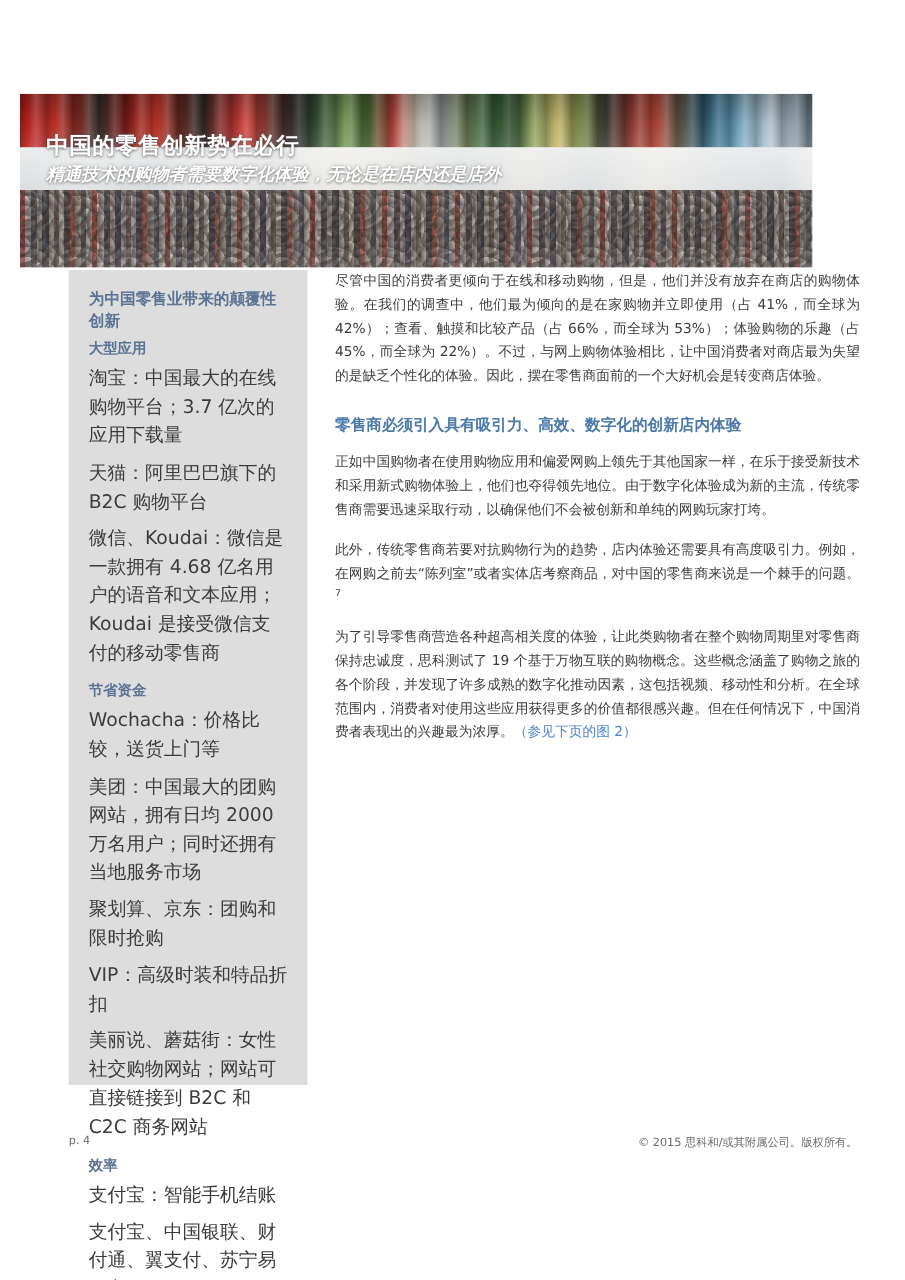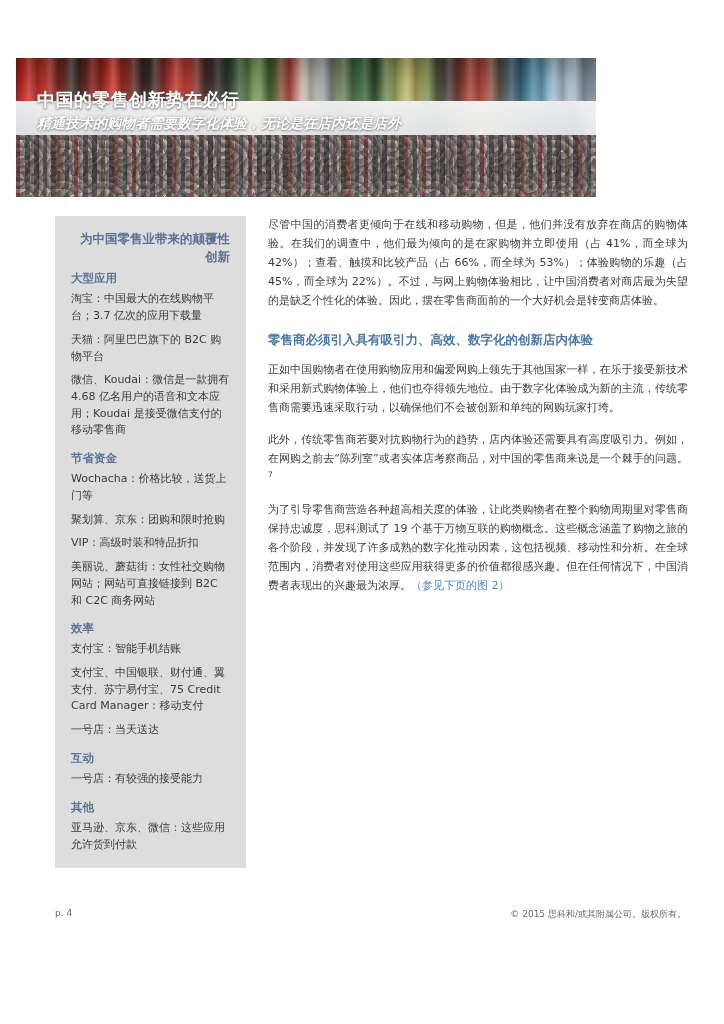--- a/index.html
+++ b/index.html
@@ -12,22 +12,22 @@
     height: 1024px;
     position: relative;
     font-family: "DejaVu Sans", "Liberation Sans", sans-serif;
     overflow: hidden;
   }
 
   
   .banner {
     position: absolute;
     left: 16px;
-    top: 58px;
-    width: 580px;
+    top: 75px;
+    width: 634px;
     height: 139px;
     overflow: hidden;
   }
   .banner-top {
     position: absolute;
     left: 0; top: 0;
     width: 100%;
     height: 43px;
     background:
       linear-gradient(90deg,
@@ -142,33 +142,32 @@
     background: #dddddd;
     box-sizing: border-box;
     padding: 14px 16px 10px 16px;
   }
   .sb-title {
     color: #5b7394;
     font-size: 12.5px;
     font-weight: bold;
     line-height: 1.45;
     margin: 0 0 1px 0;
-    text-align: right;
   }
   .sb-head {
     color: #5b7394;
     font-size: 11.5px;
     font-weight: bold;
     line-height: 1.4;
     margin: 11px 0 5px 0;
   }
   .sb-head.first { margin-top: 4px; }
   .sb-item {
     color: #3b3b3b;
-    font-size: 11px;
+    font-size: 15px;
     line-height: 1.52;
     margin: 0 0 7px 0;
   }
 
   
   .main {
     position: absolute;
     left: 268px;
     top: 216px;
     width: 420px;
@@ -237,20 +236,21 @@
 <div class="sidebar">
   <div class="sb-title">为中国零售业带来的颠覆性创新</div>
 
   <div class="sb-head first">大型应用</div>
   <div class="sb-item">淘宝：中国最大的在线购物平台；3.7 亿次的应用下载量</div>
   <div class="sb-item">天猫：阿里巴巴旗下的 B2C 购物平台</div>
   <div class="sb-item">微信、Koudai：微信是一款拥有 4.68 亿名用户的语音和文本应用；Koudai 是接受微信支付的移动零售商</div>
 
   <div class="sb-head">节省资金</div>
   <div class="sb-item">Wochacha：价格比较，送货上门等</div>
+  <div class="sb-item">美团：中国最大的团购网站，拥有日均 2000 万名用户；同时还拥有当地服务市场</div>
   <div class="sb-item">聚划算、京东：团购和限时抢购</div>
   <div class="sb-item">VIP：高级时装和特品折扣</div>
   <div class="sb-item">美丽说、蘑菇街：女性社交购物网站；网站可直接链接到 B2C 和 C2C 商务网站</div>
 
   <div class="sb-head">效率</div>
   <div class="sb-item">支付宝：智能手机结账</div>
   <div class="sb-item">支付宝、中国银联、财付通、翼支付、苏宁易付宝、75 Credit Card Manager：移动支付</div>
   <div class="sb-item">一号店：当天送达</div>
 
   <div class="sb-head">互动</div>

